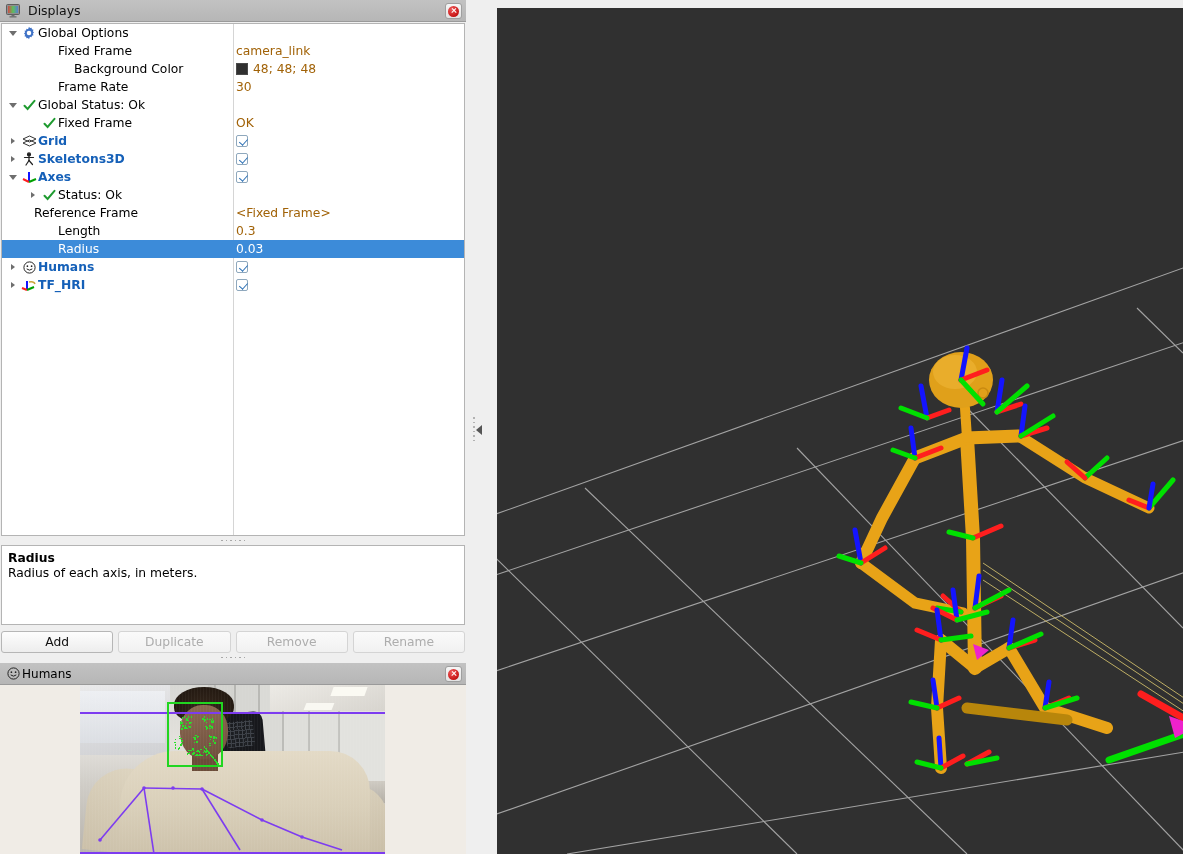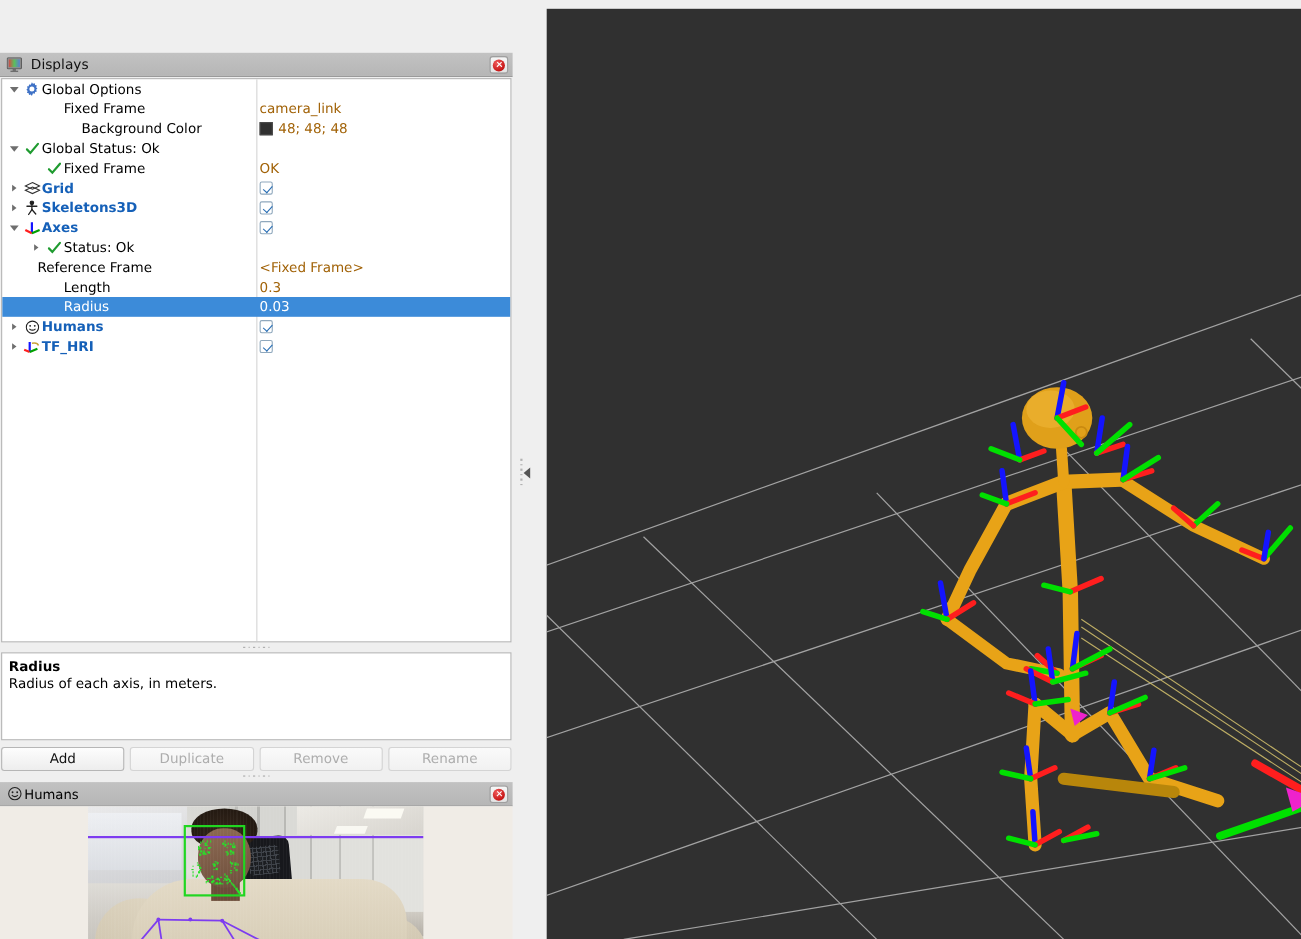--- a/index.html
+++ b/index.html
@@ -11,21 +11,20 @@
     font-family: "DejaVu Sans", "Liberation Sans", sans-serif;
     font-size: 12px;
     color: #000;
   }
   #root { position: relative; width: 1183px; height: 854px; }
 
   
   #left-dock {
     position: absolute; left: 0; top: 0; width: 466px; height: 777px;
     background: #efefef;
-    margin-top: 48px;
   }
 
   .panel-titlebar {
     position: relative;
     height: 22px;
     background: linear-gradient(#c2c2c2, #b6b6b6);
     border-bottom: 1px solid #9a9a9a;
     display: flex; align-items: center;
     padding: 0 4px;
     font-size: 12px;
@@ -346,20 +345,30 @@
           </div>
           <div class="trow">
             <div class="tname" style="padding-left: 40px;">
               <span class="disclosure"></span>
               <span class="icon-slot"></span>
               <span>Background Color</span>
             </div>
             <div class="tval">
               <span class="swatch" style="background: rgb(48, 48, 48);"></span>
               <span>48; 48; 48</span>
+            </div>
+          </div>
+          <div class="trow">
+            <div class="tname" style="padding-left: 24px;">
+              <span class="disclosure"></span>
+              <span class="icon-slot"></span>
+              <span>Frame Rate</span>
+            </div>
+            <div class="tval">
+              <span>30</span>
             </div>
           </div>
           <div class="trow">
             <div class="tname" style="padding-left: 4px;">
               <span class="disclosure open">
                 <span class="tri"></span>
               </span>
               <span class="icon-slot">
                 <svg width="13" height="13" viewBox="0 0 13 13">
                   <path d="M1.5 6.8 L4.6 10 L11.5 1.8" stroke="#1f9b30" stroke-width="2" fill="none" stroke-linecap="round"></path>

